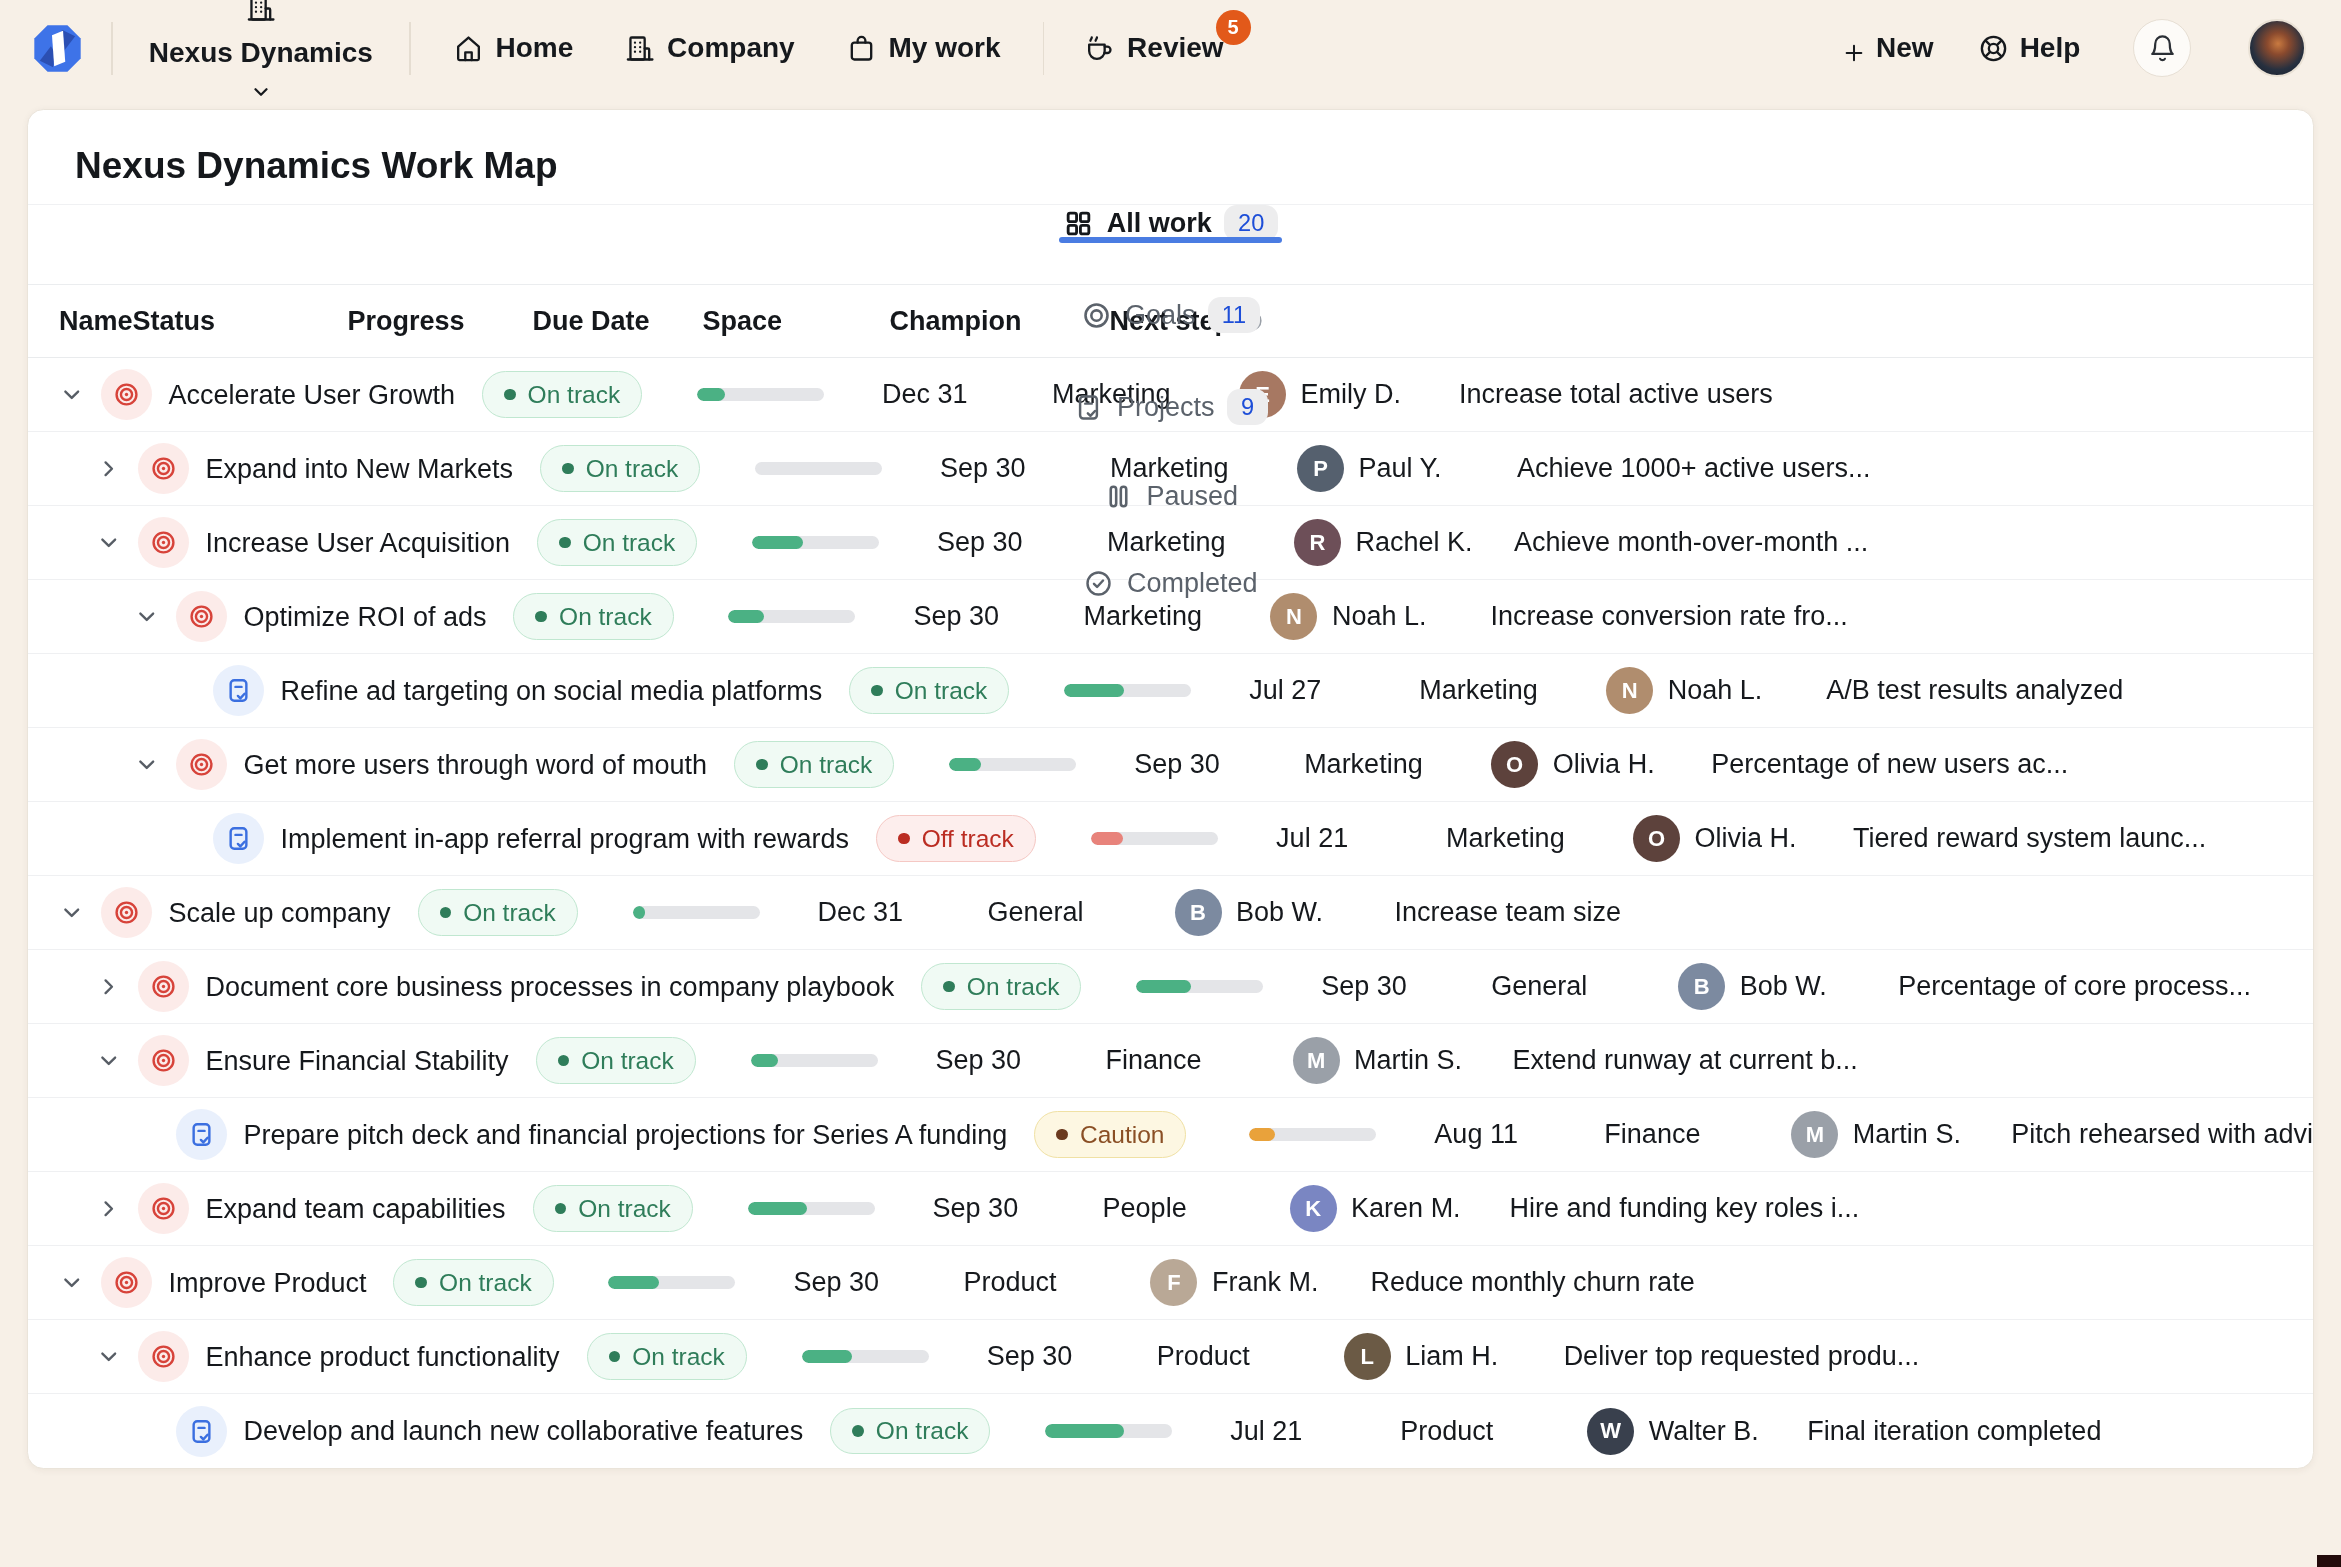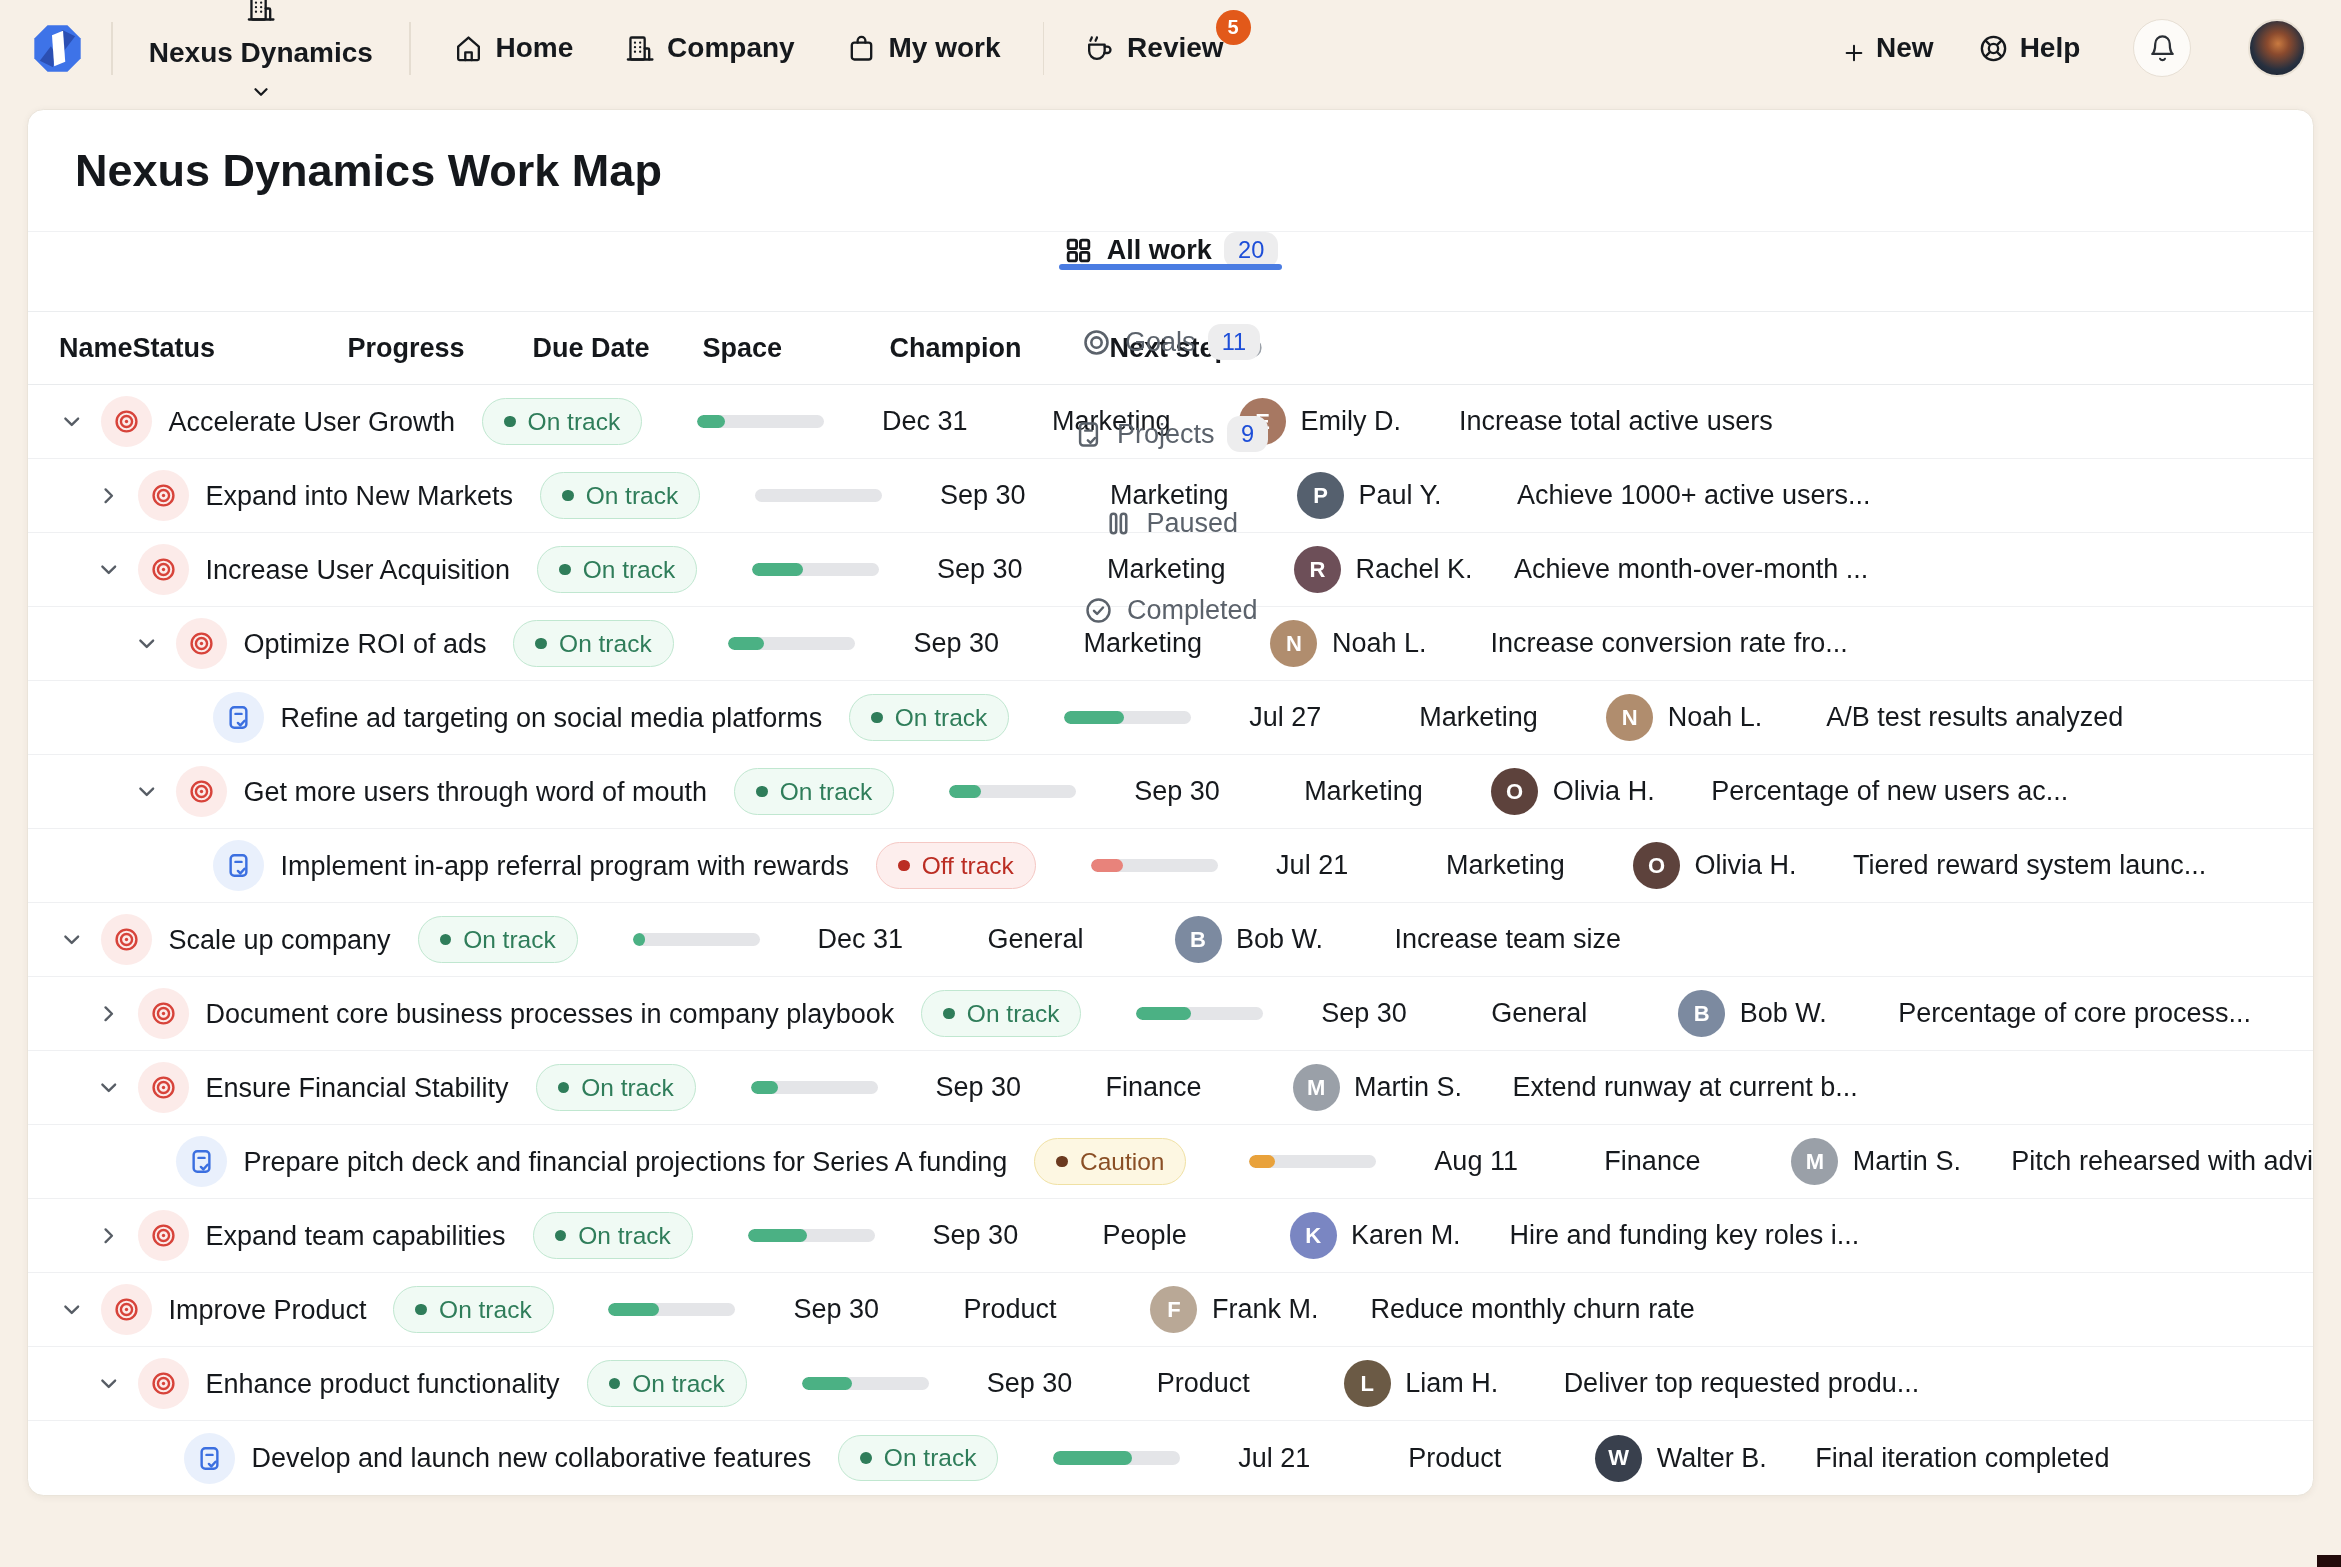--- a/index.html
+++ b/index.html
@@ -39,36 +39,36 @@
     background:radial-gradient(circle at 52% 42%, #c97a40 0%, #8a4a2e 26%, #27303f 62%, #141b28 100%);
     border:2.7px solid #e9e1d5;
   }
 
   
   .card {
     position:absolute; left:27px; top:109px; width:2287px;
     background:#ffffff; border:0.9px solid #eae4da; border-radius:16.4px;
     box-shadow:0 1.8px 7.3px rgba(60,45,25,.05); overflow:hidden;
   }
-  .card-title { padding:35px 47px 34px 47px; font-size:45px; font-weight:700; border-bottom:1.8px solid #f0f1f3; }
+  .card-title { padding:35px 47px 17px 47px; font-size:37px; font-weight:700; border-bottom:1.8px solid #f0f1f3; }
 
   
   .tabs { display:flex; align-items:center; gap:56px; padding:0 47px; height:80px; border-bottom:1.8px solid #ebedef;flex-direction:column; }
   .tab { display:flex; align-items:center; gap:12.7px; height:100%; position:relative; cursor:pointer; color:#5b626b; }
   .tab .tab-label { font-size:27px; font-weight:400; white-space:nowrap; }
   .tab.active { color:#14171b; }
   .tab.active .tab-label { font-weight:700; }
   .tab.active::after { content:""; position:absolute; left:-3.6px; right:-3.6px; bottom:-1.8px; height:5.5px; border-radius:3.6px; background:#4a7ce2; }
   .tab-icon { width:31px; height:31px; }
   .tab-count { background:#ededee; color:#1d4ed8; border-radius:12.7px; padding:4.5px 13.6px; font-size:23.6px; font-weight:500; }
 
   
   .thead { display:flex; align-items:center; height:73px; border-bottom:1.8px solid #e9ebed; font-weight:700; font-size:26px; }
   .row { display:flex; align-items:center; min-height:74px; border-bottom:1.8px solid #eff0f2; padding:9px 0; cursor:pointer; }
-  .row:last-child { border-bottom:none;padding-left:8px; }
+  .row:last-child { border-bottom:none; }
 
   .cell { flex:0 0 auto; }
   .c-name { flex:1 1 aupx; min-width:0; display:flex; align-items:center; padding-left:31px; }
   .c-status { width:215px; }
   .c-progress { width:185px; }
   .c-due { width:170px; }
   .c-space { width:187px; }
   .c-champ { width:220px; display:flex; align-items:center; gap:14.5px; }
   .c-next { width:382px; padding-right:5.5px; overflow:hidden; white-space:nowrap; }
   .thead .c-name { padding-left:31px; }

